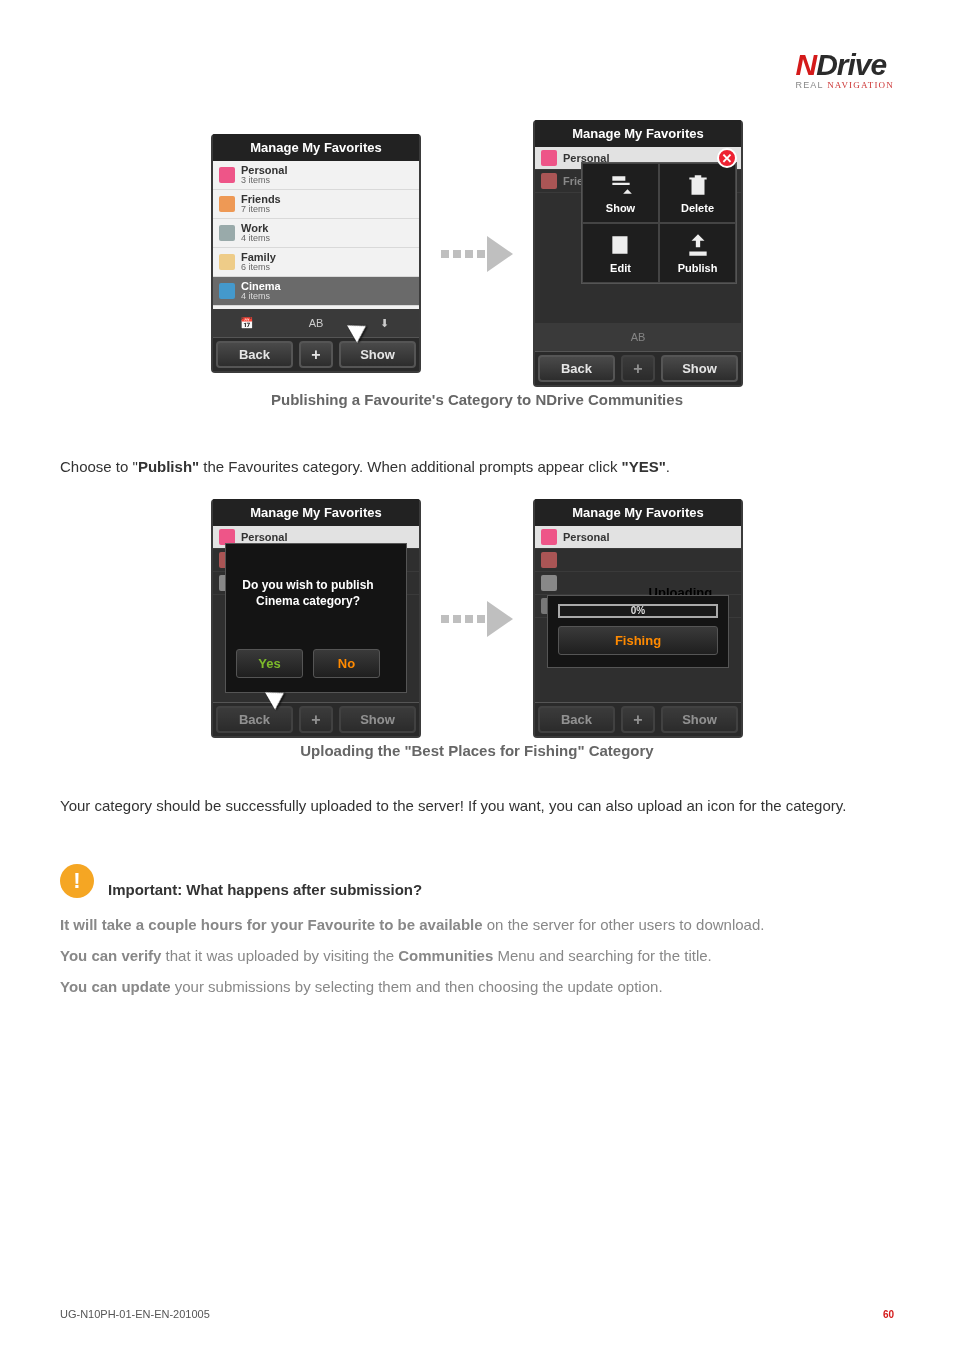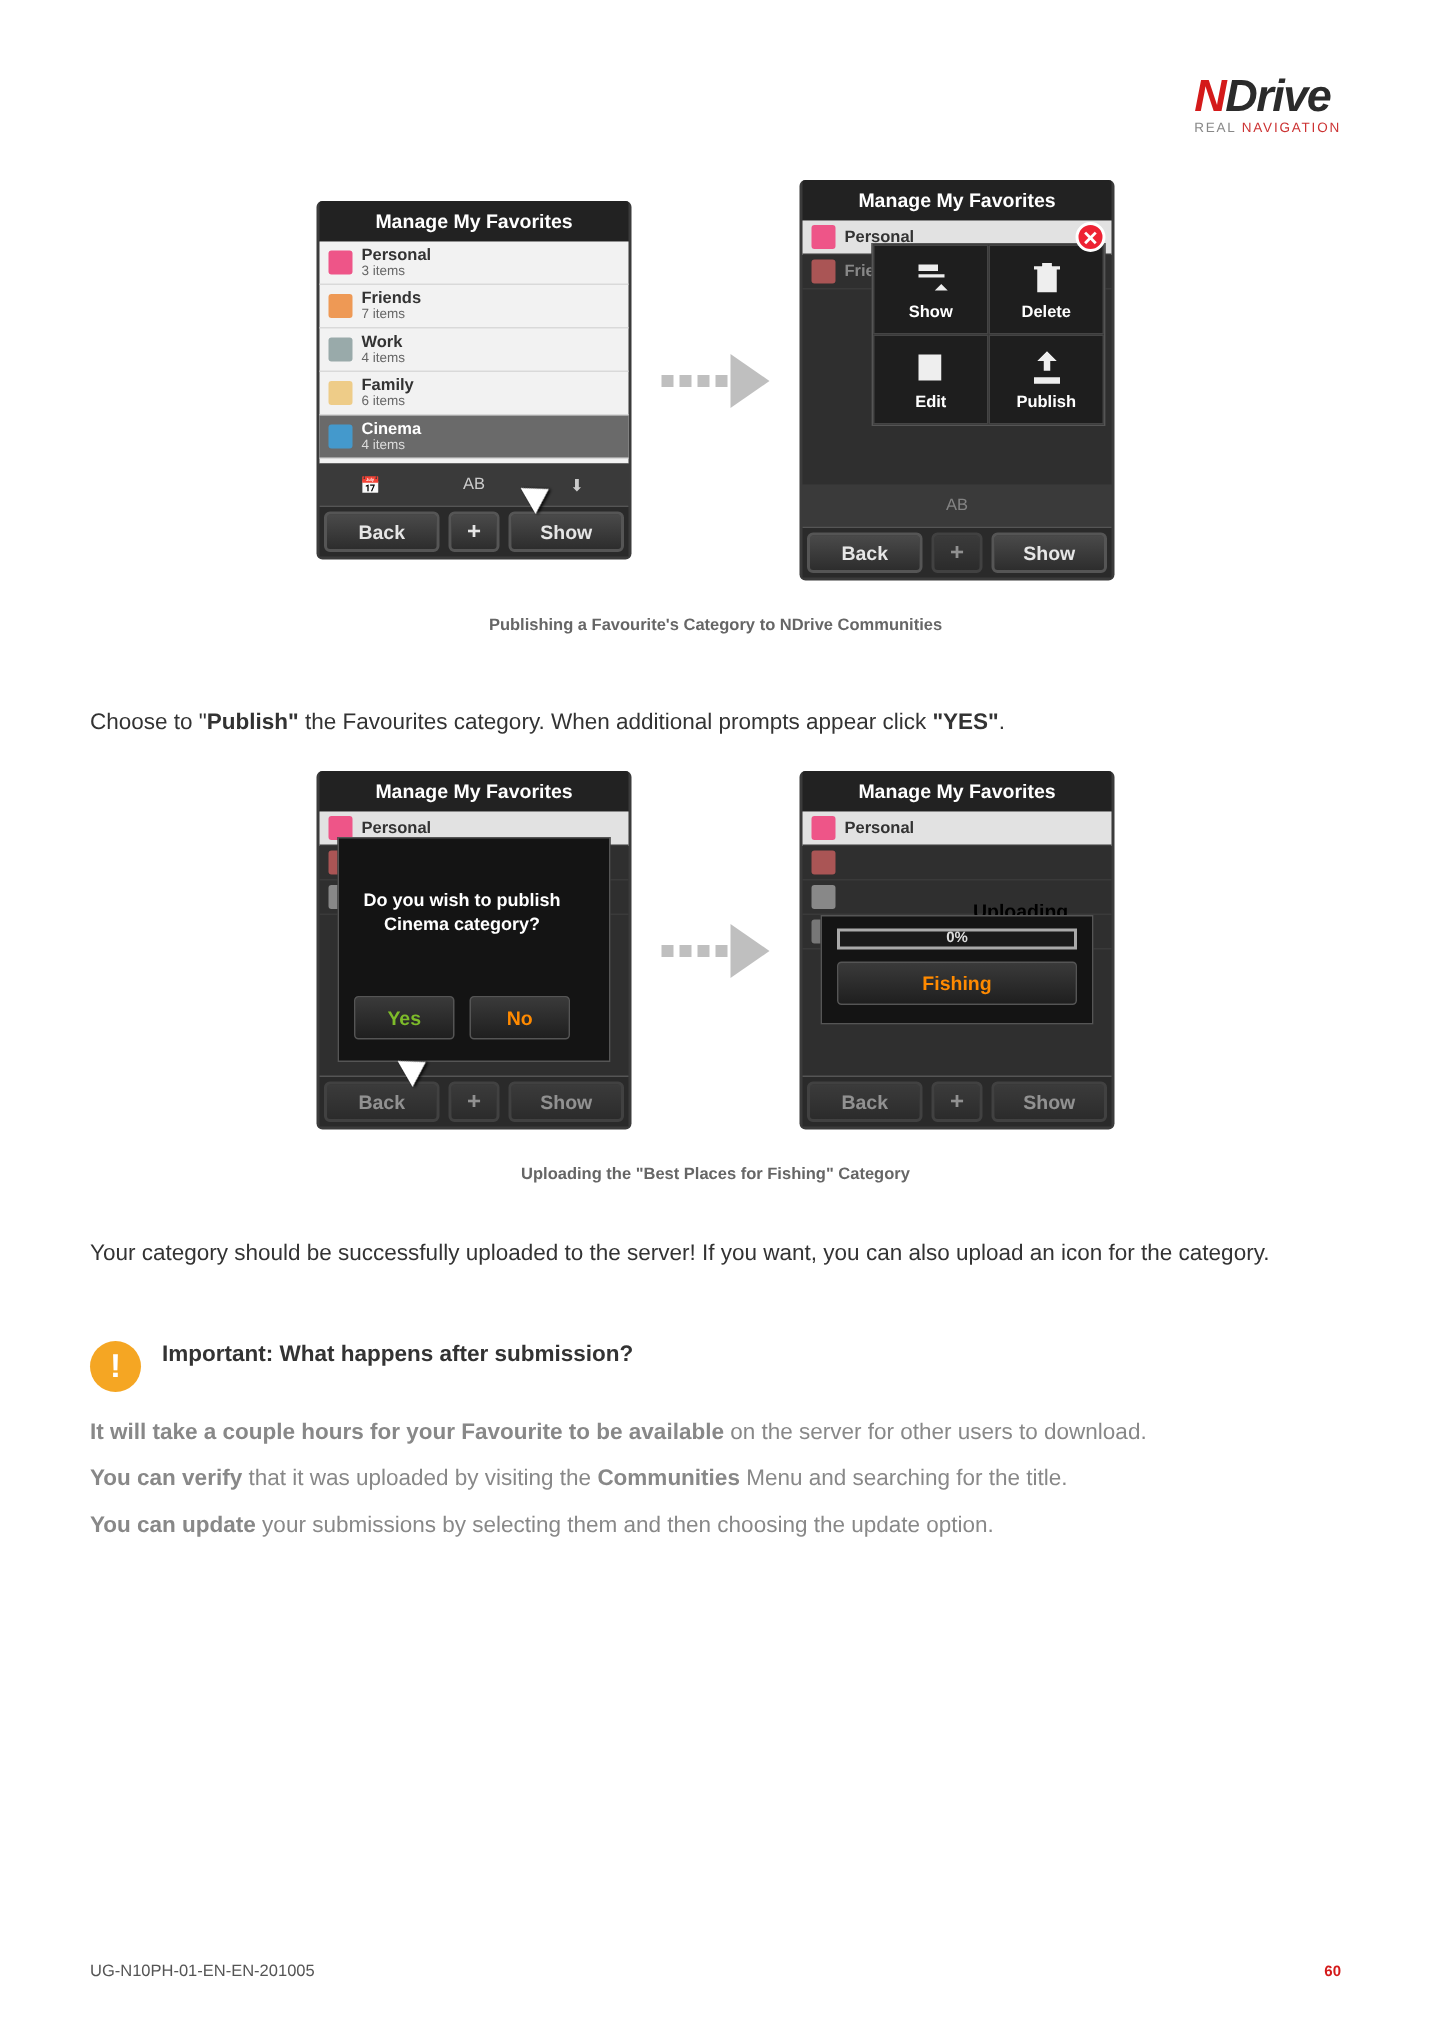--- a/index.html
+++ b/index.html
@@ -5,27 +5,27 @@
   * { box-sizing: border-box; margin: 0; padding: 0; }
   body { font-family: Arial, Helvetica, sans-serif; background: #fff; color: #333; width: 954px; }
   .page { padding: 50px 60px 30px 60px; position: relative; min-height: 1350px; }
 
   
   .brand { position: absolute; top: 48px; right: 60px; text-align: left; }
   .brand-mark { font-weight: 900; font-size: 30px; letter-spacing: -1px; }
   .brand-mark .n { color: #d41a1a; font-style: italic; }
   .brand-mark .rest { color: #2b2b2b; font-style: italic; }
   .brand-tag { font-size: 9px; letter-spacing: 1.2px; color: #888; margin-top: -2px; }
-  .brand-tag .nav { color: #c33; }
+  .brand-tag .nav { color: #c33; font-family: Liberation Serif, serif; }
 
   
   .row { display: flex; align-items: center; justify-content: center; gap: 20px; margin-top: 70px; }
   .row.row2 { margin-top: 22px; }
 
-  .caption { text-align: center; font-size: 11px; font-weight: bold; color: #666; margin-top: 24px; }
+  .caption { text-align: center; font-size: 15px; font-weight: bold; color: #666; margin-top: 4px; }
 
   .phone { width: 210px; background: #3b3b3b; border-radius: 4px; padding: 0 2px 2px 2px; overflow: hidden; }
   .titlebar { background: #222; color: #fff; text-align: center; font-weight: bold; font-size: 13px; padding: 6px 0; }
   .list { background: #f2f2f2; min-height: 148px; }
   .item { display: flex; align-items: center; padding: 3px 6px; border-bottom: 1px solid #d9d9d9; font-size: 11px; }
   .item.sel { background: #6a6a6a; color: #fff; }
   .item .ico { width: 16px; height: 16px; margin-right: 6px; flex: none; border-radius: 2px; }
   .item .txt { display: flex; flex-direction: column; line-height: 1.1; }
   .item .lbl { font-weight: bold; }
   .item .cnt { font-size: 9px; color: #666; }
@@ -75,21 +75,21 @@
   .pbtn.no { color: #ff8a00; }
   .pbtn.cancel { color: #ff8a00; }
 
   .uploadbox { position: absolute; left: 14px; right: 14px; bottom: 70px; background: #141414; border: 1px solid #555; padding: 8px 10px 12px 10px; }
   .progress { height: 14px; border: 2px solid #aaa; margin-bottom: 8px; position: relative; background: #1a1a1a; }
   .progress .pct { position: absolute; width: 100%; text-align: center; top: -1px; font-size: 10px; color: #ddd; font-weight: bold; }
   .uploading-label { position: absolute; right: 20px; top: 86px; color: #000000; font-size: 13px; font-weight: bold; }
 
   
   .important { margin-top: 48px; }
-  .important-head { display: flex; align-items: flex-start; gap: 14px; margin-bottom: 18px; }
+  .important-head { display: flex; align-items: flex-end; gap: 14px; margin-bottom: 18px; }
   .imp-icon { width: 34px; height: 34px; border-radius: 50%; background: #f5a623; position: relative; }
   .imp-icon::after { content: "!"; position: absolute; inset: 0; display: flex; align-items: center; justify-content: center; color: #fff; font-weight: bold; font-size: 22px; }
   .important-head .title { font-weight: bold; font-size: 15px; }
   .imp-body p { color: #888; font-size: 15px; margin-bottom: 14px; text-align: justify; }
   .imp-body b { color: #888; }
 
   
   .footer { position: absolute; left: 60px; right: 60px; bottom: 30px; display: flex; justify-content: space-between; align-items: flex-end; font-size: 11px; color: #555; }
   .footer .pg { color: #d41a1a; font-weight: bold; font-size: 10px; }
 </style>

